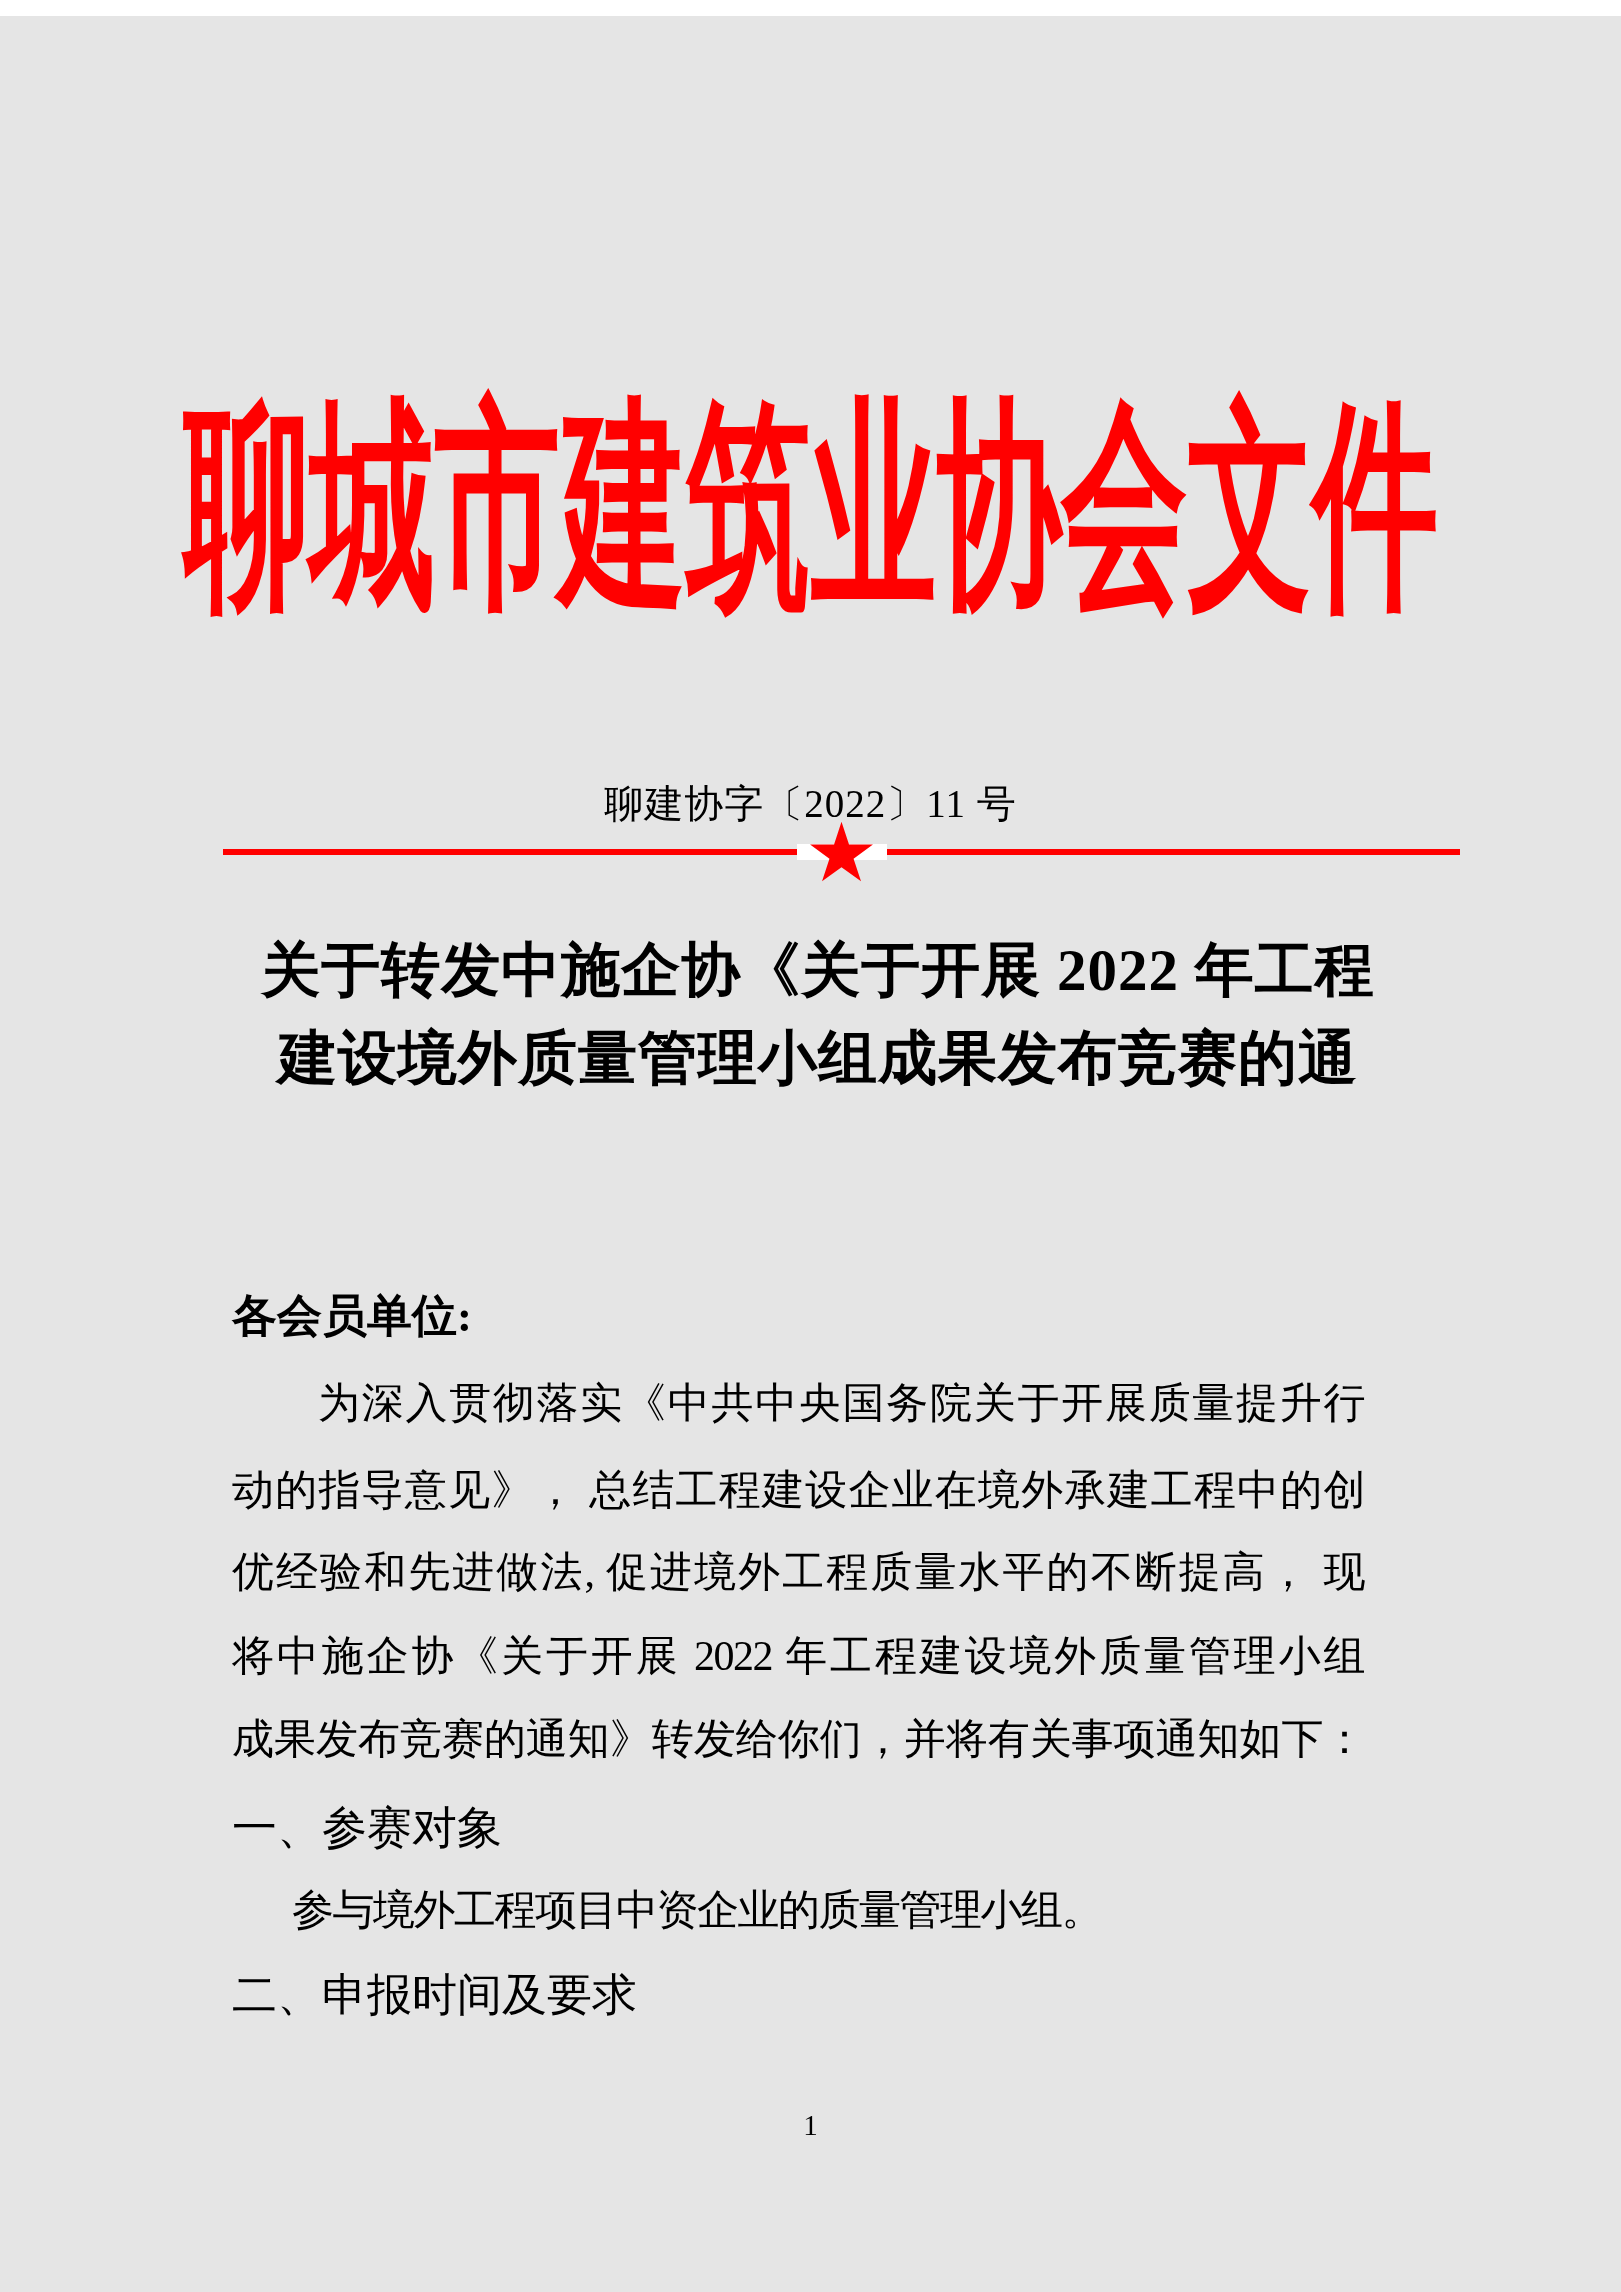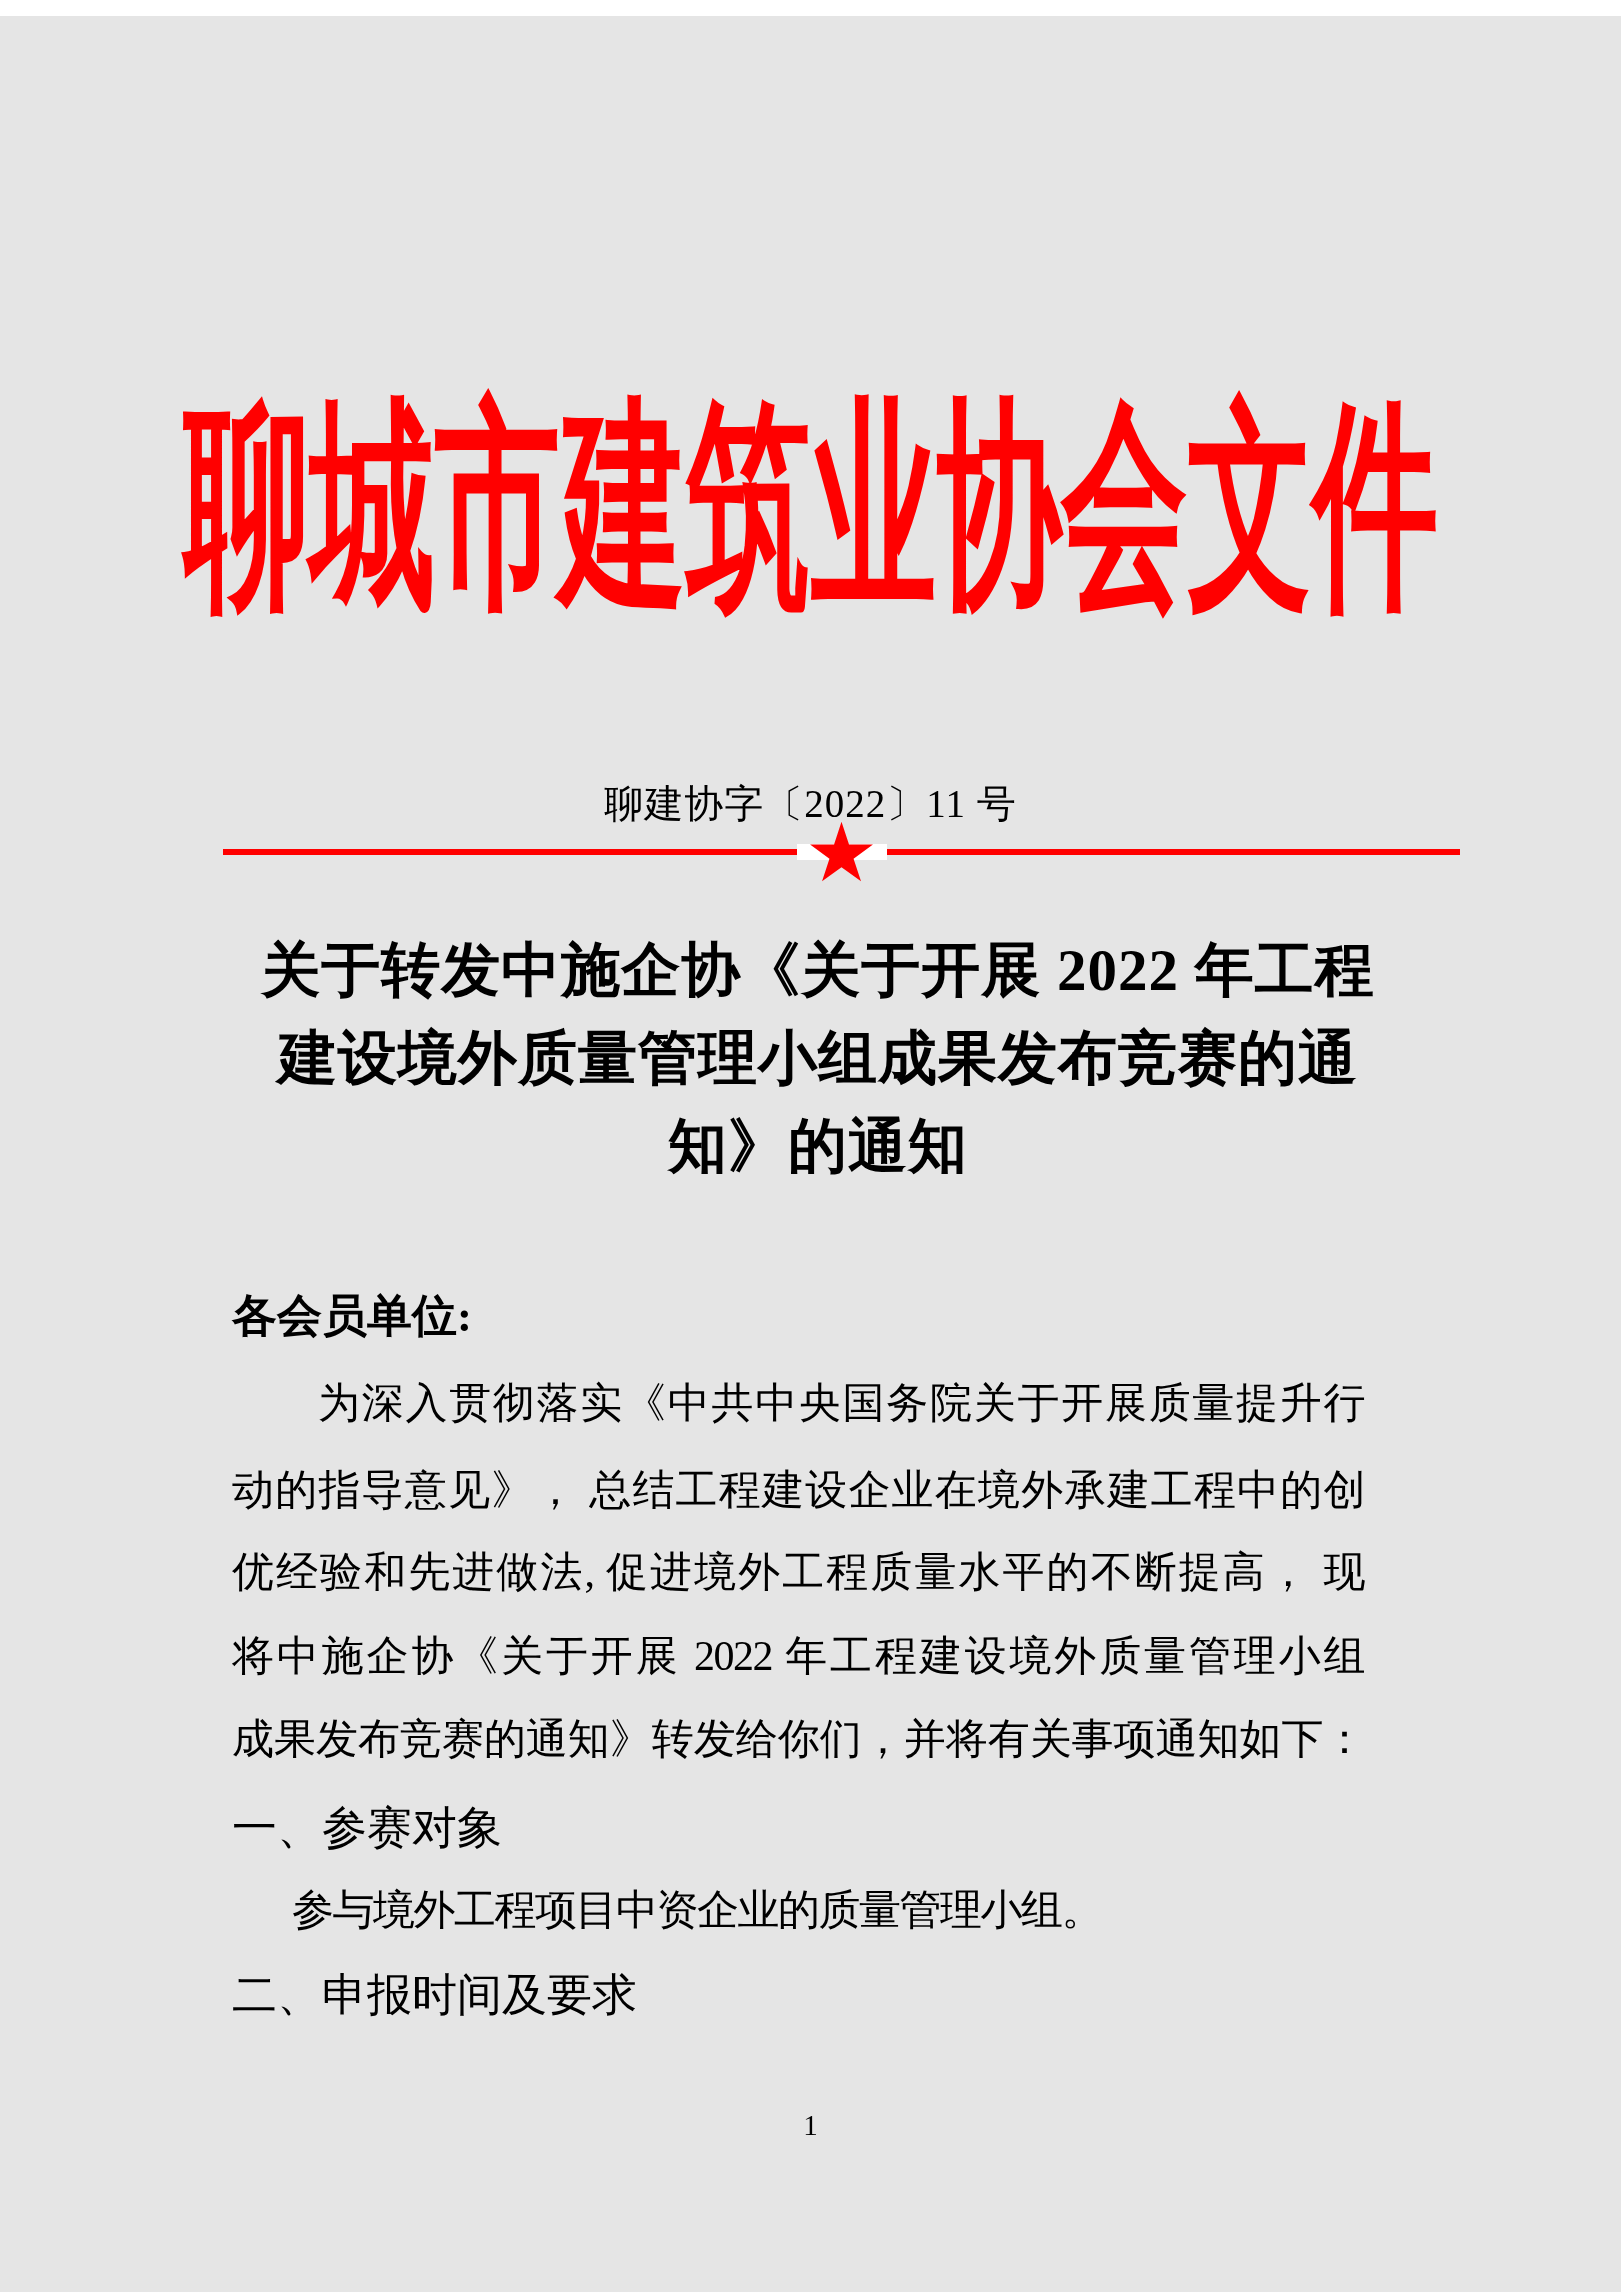--- a/index.html
+++ b/index.html
@@ -157,21 +157,20 @@
 
   <div class="doc-number">聊建协字〔2022〕11 号</div>
 
   <div class="red-line"></div>
   <div class="star-gap"></div>
   <div class="star">★</div>
 
   <div class="doc-title">
     <div class="doc-title-line">关于转发中施企协《关于开展 2022 年工程</div>
     <div class="doc-title-line">建设境外质量管理小组成果发布竞赛的通</div>
-    <div class="doc-title-line">知》的通知</div>
   </div>
 
   <div class="body-line salutation top-1283">各会员单位:</div>
 
   <div class="body-line justified indent-2 top-1372">为深入贯彻落实《中共中央国务院关于开展质量提升行</div>
   <div class="body-line justified top-1461">动的指导意见》， 总结工程建设企业在境外承建工程中的创</div>
   <div class="body-line justified top-1545">优经验和先进做法, 促进境外工程质量水平的不断提高， 现</div>
   <div class="body-line justified top-1630">将中施企协《关于开展 2022 年工程建设境外质量管理小组</div>
   <div class="body-line justified top-1715">成果发布竞赛的通知》转发给你们，并将有关事项通知如下：</div>
 

